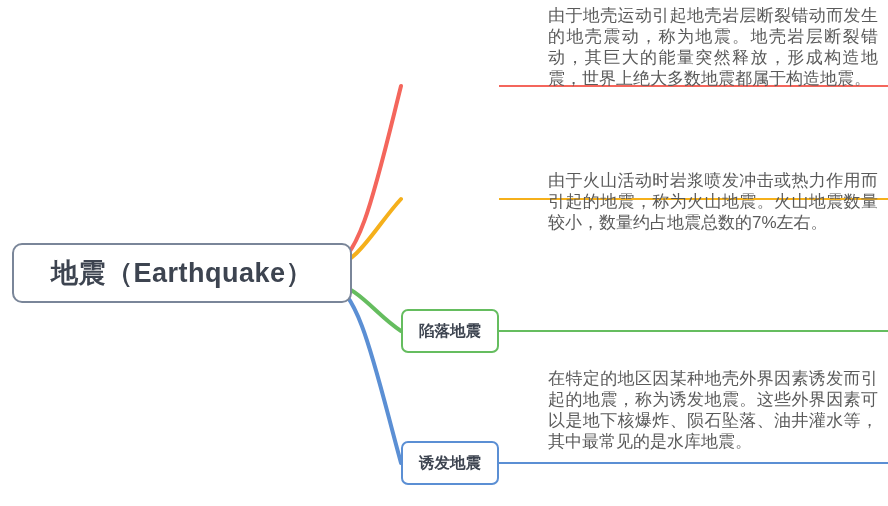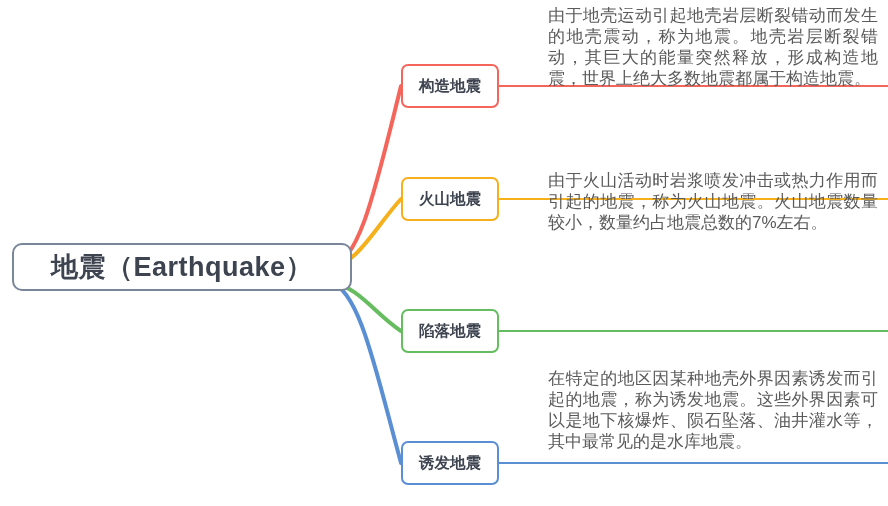--- a/index.html
+++ b/index.html
@@ -30,21 +30,21 @@
     height: 506px;
     z-index: 1;
   }
 
   
   .root-node {
     position: absolute;
     left: 12px;
     top: 243px;
     width: 340px;
-    height: 48px;
+    height: 60px;
     box-sizing: border-box;
     border: 2.5px solid #7a8699;
     border-radius: 10px;
     background: #ffffff;
     display: flex;
     align-items: center;
     justify-content: center;
     z-index: 3;
   }
   .root-label {
@@ -111,27 +111,21 @@
     <path d="M 499 331 L 548 331 L 888 331" fill="none" stroke="#65bd5f" stroke-width="2"></path>
 
     <path d="M 330 282 C 360 290 376 372 401 463" fill="none" stroke="#5b8fd4" stroke-width="4" stroke-linecap="round"></path>
     <path d="M 499 463 L 548 463 L 888 463" fill="none" stroke="#5b8fd4" stroke-width="2"></path>
   </svg>
 
   <div class="root-node" style="border-color: rgb(122, 134, 153);">
     <span class="root-label" style="color: rgb(61, 68, 80);">地震（Earthquake）</span>
   </div>
 
-  <div class="branch-node" style="top: 64px; border-color: rgb(244, 102, 92);">
-    <span class="branch-label">构造地震</span>
-  </div>
 
-  <div class="branch-node" style="top: 177px; border-color: rgb(245, 176, 27);">
-    <span class="branch-label">火山地震</span>
-  </div>
 
   <div class="branch-node" style="top: 441px; border-color: rgb(91, 143, 212);">
     <span class="branch-label">诱发地震</span>
   </div>
 
   <div class="branch-node" style="top: 309px; border-color: rgb(101, 189, 95);">
     <span class="branch-label">陷落地震</span>
   </div>
 
   <div class="desc-block" style="top:5px;">

